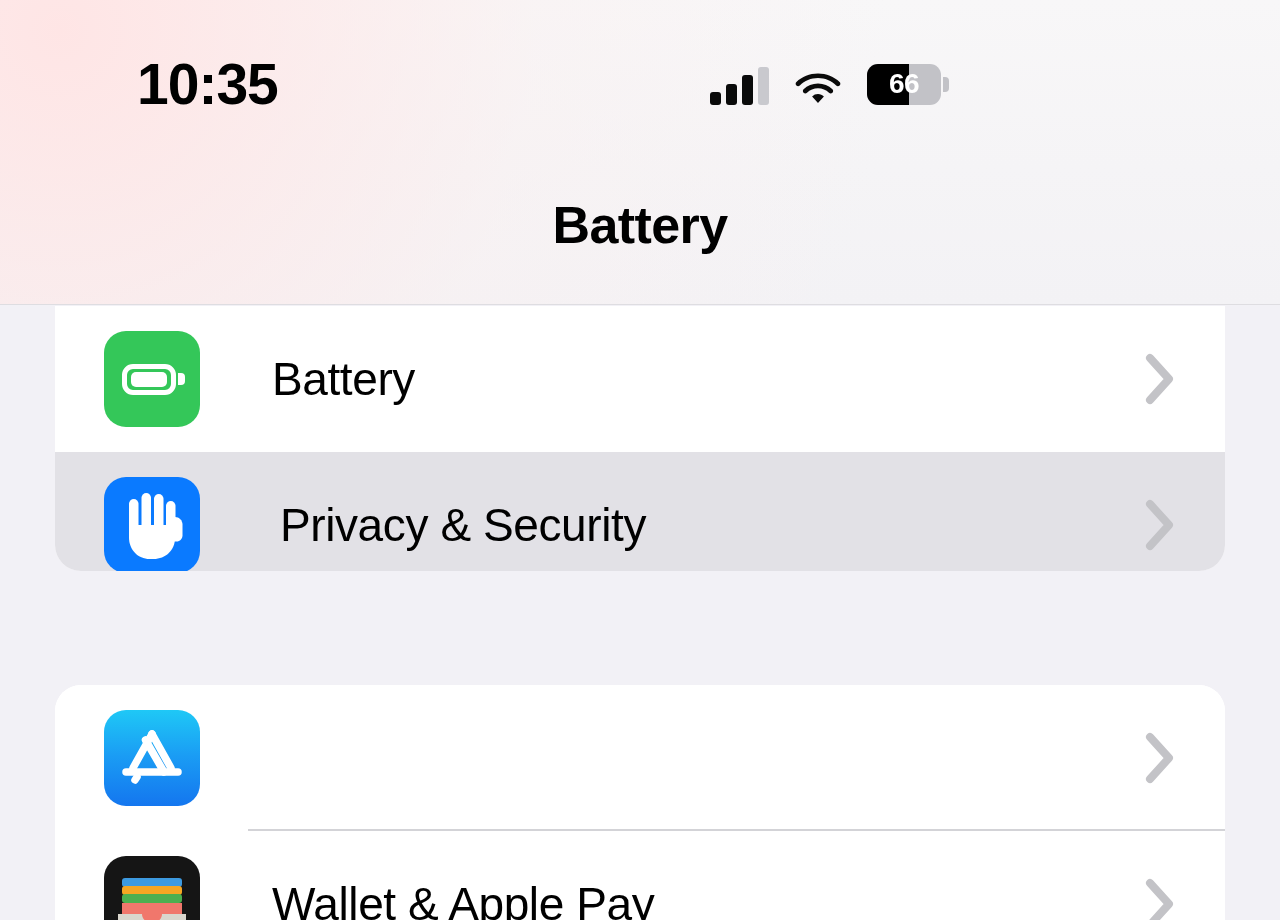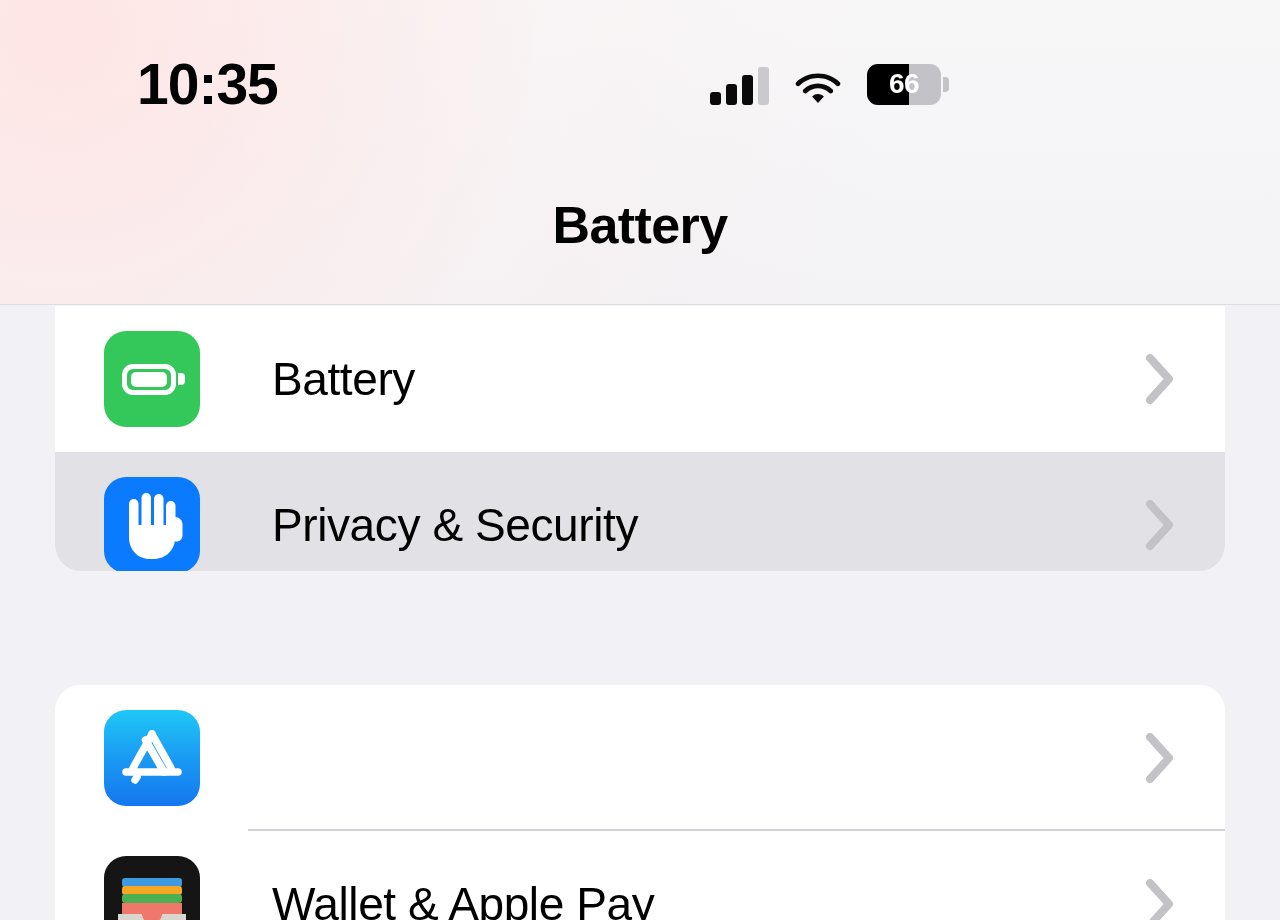--- a/index.html
+++ b/index.html
@@ -137,21 +137,21 @@
   .group.group-2 { margin-top:114px; }
 
   .row {
     position:relative;
     display:flex;
     align-items:center;
     height:146px;
     padding-left:49px;
     background:#fff;
   }
-  .row.selected { background:#e2e1e6; }
+  .row.selected { background:#e2e1e6;gap:8px; }
 
   .row-icon {
     width:96px; height:96px;
     border-radius:22px;
     flex:0 0 auto;
     position:relative;
     overflow:hidden;
   }
   .row-label {
     margin-left:72px;

